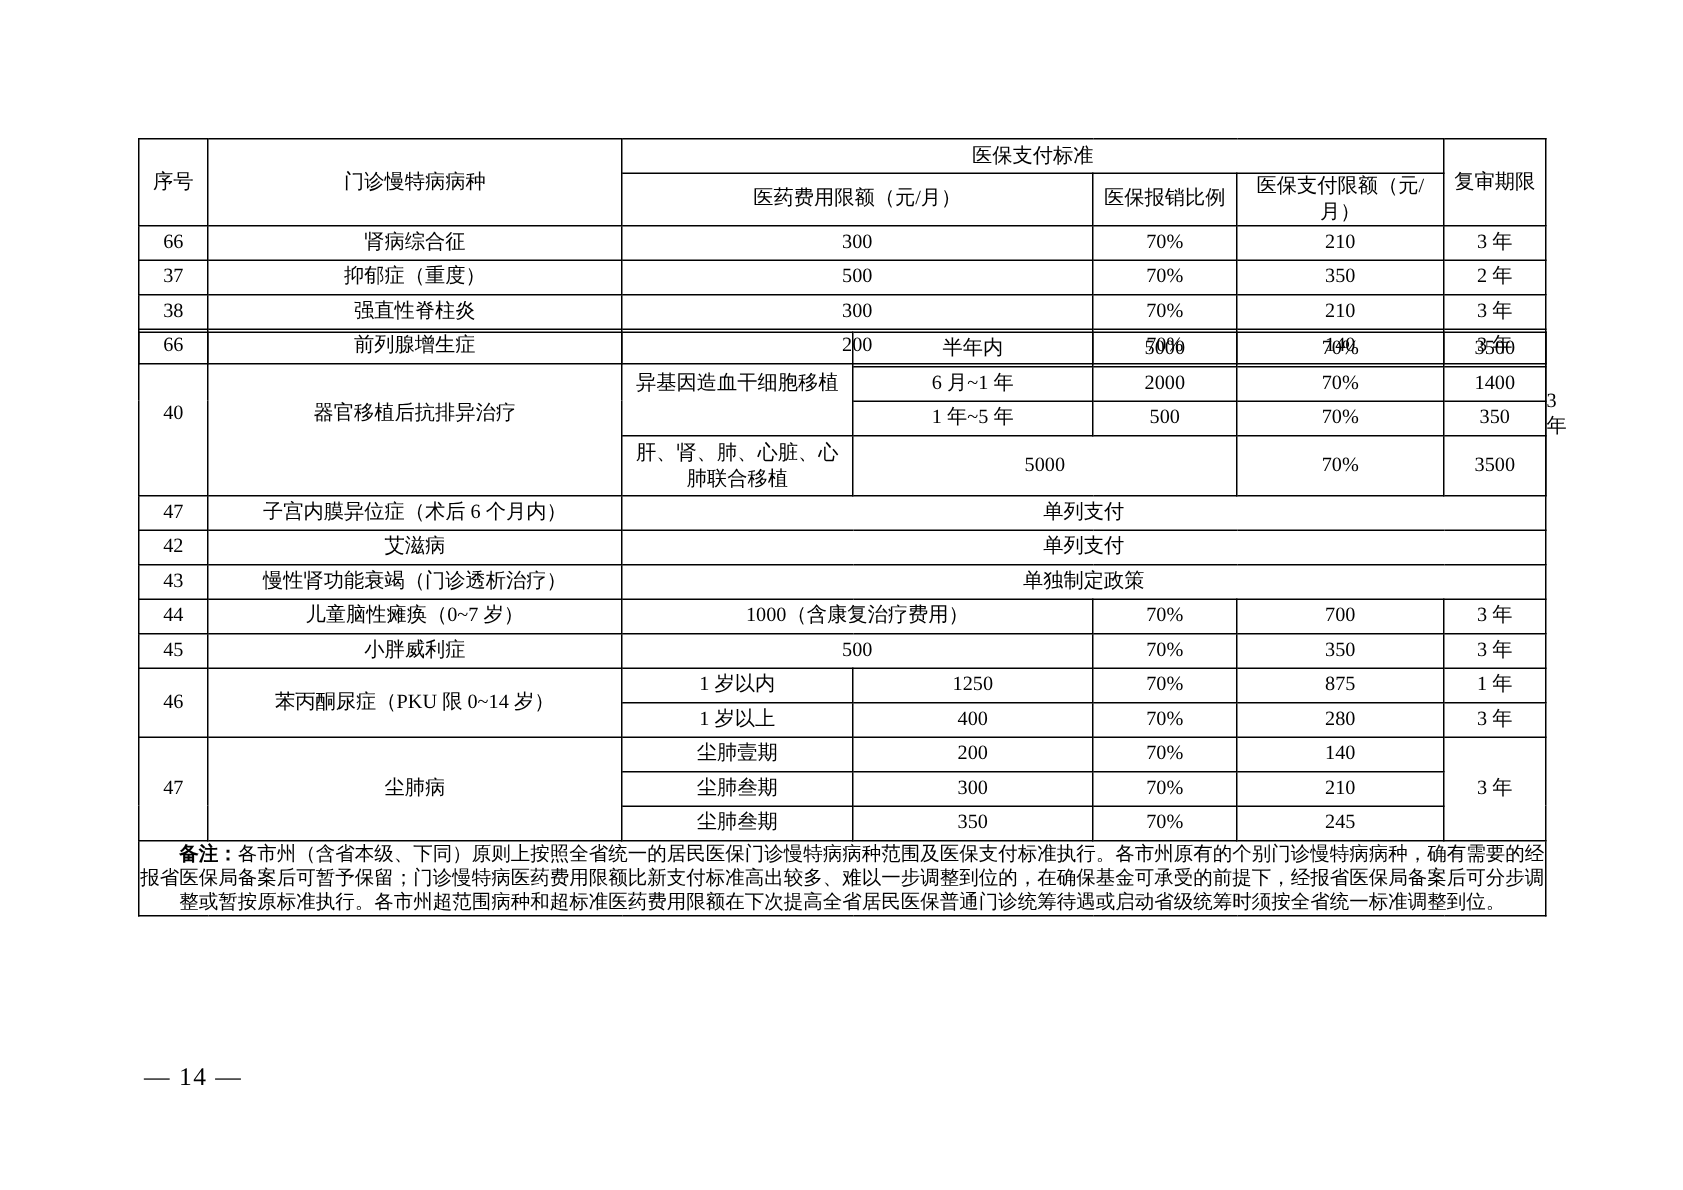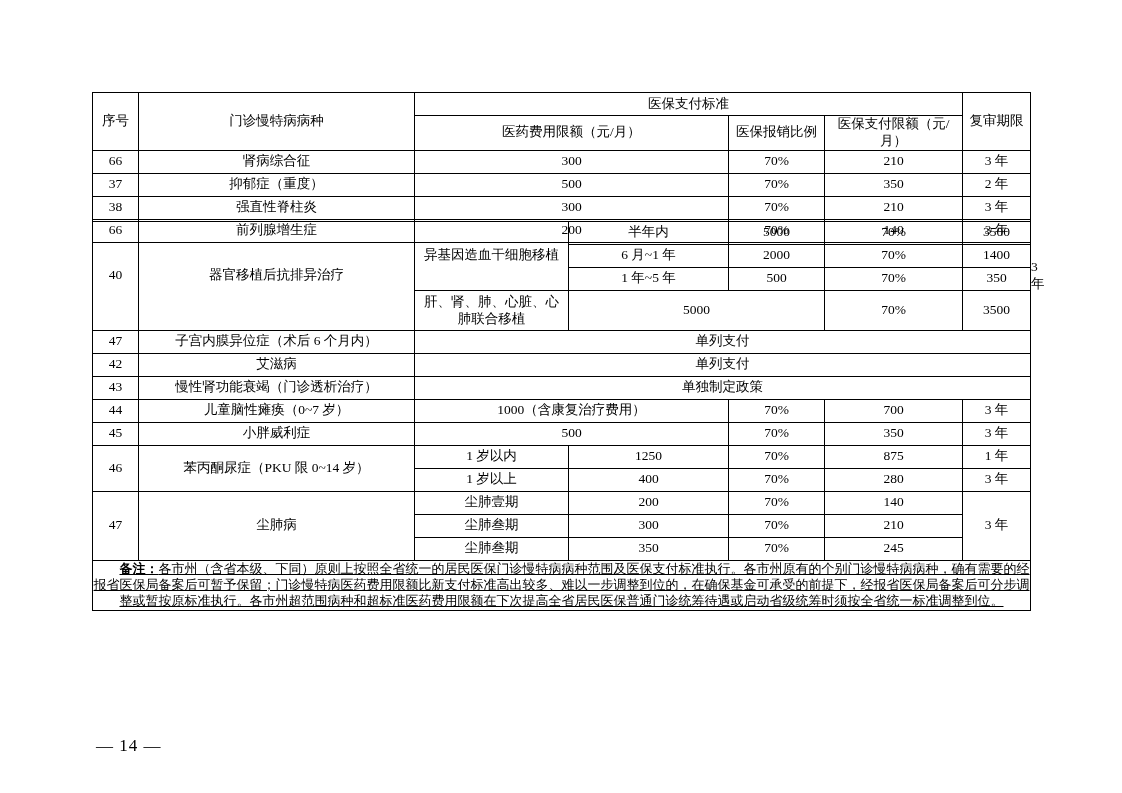--- a/index.html
+++ b/index.html
@@ -50,32 +50,31 @@
     text-align: left;
     padding-left: 8px;
   }
 
   .note-row td {
     text-align: left;
     padding: 7px 10px 9px 10px;
     line-height: 1.55;
     font-size: 13px;
     height: auto;
-    text-decoration: underline;
   }
   .note-indent {
     text-indent: 2em;
   }
   .note-label {
     font-weight: bold;
   }
   .page-number {
     position: absolute;
     left: 96px;
-    top: 736px;
+    top: 708px;
     font-size: 17px;
     letter-spacing: 1px;
   }
   
   col.c-seq { width: 46px; }
   col.c-name { width: 276px; }
   col.c-limit { width: 314px; }
   col.c-ratio { width: 96px; }
   col.c-pay { width: 138px; }
   col.c-review { width: 68px; }

